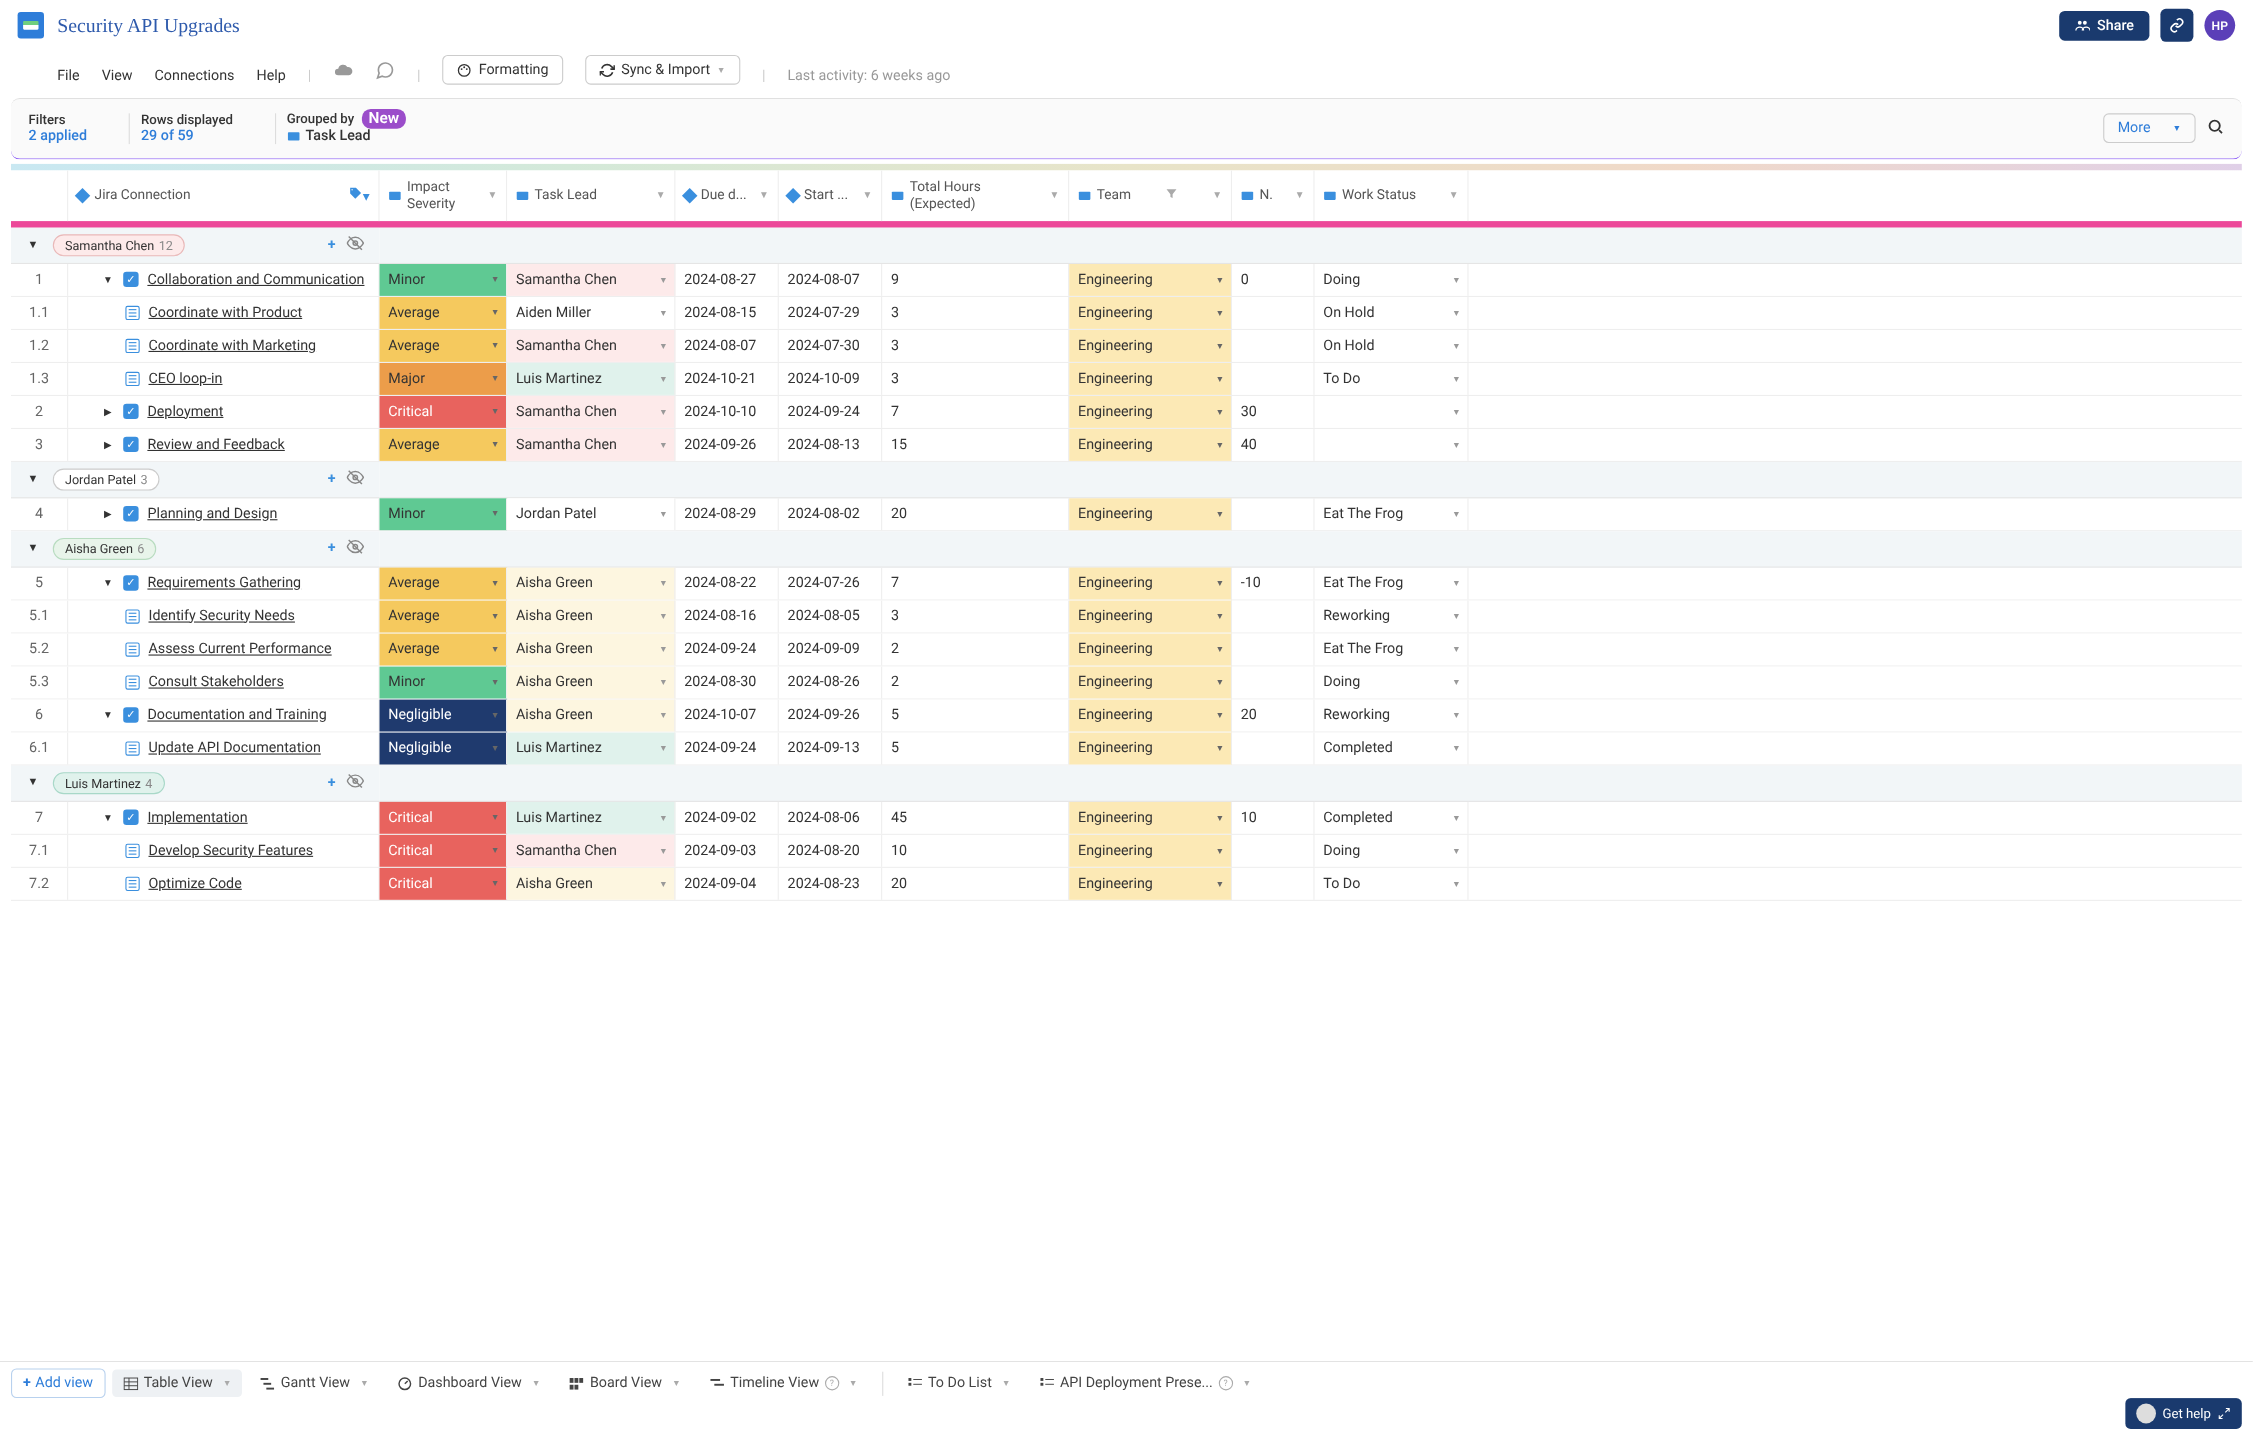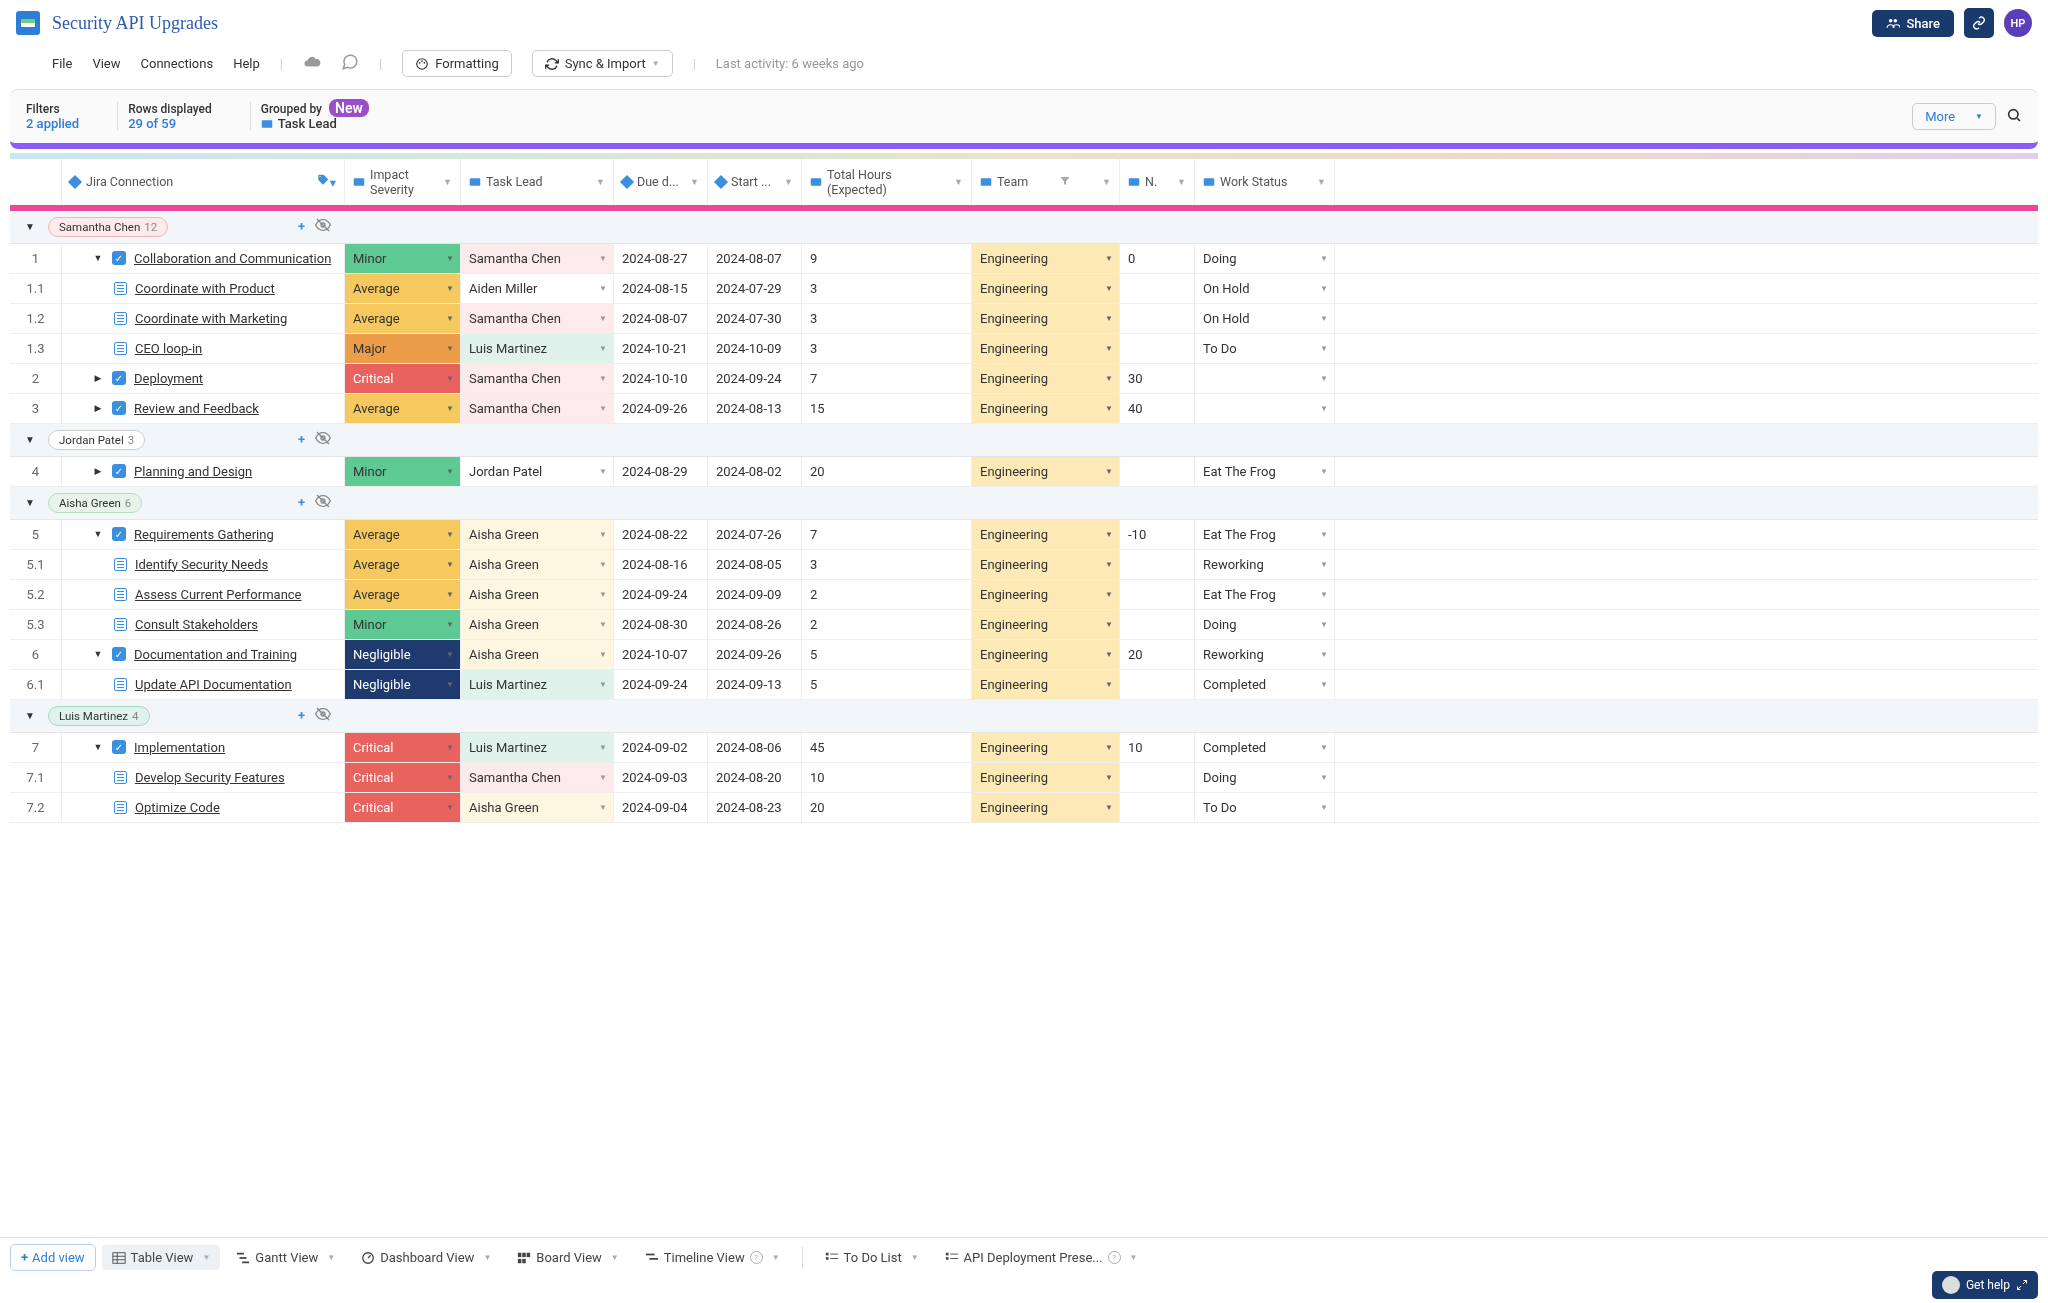--- a/index.html
+++ b/index.html
@@ -5,28 +5,28 @@
 * { box-sizing: border-box; margin: 0; padding: 0; }
 body { font-family: -apple-system, BlinkMacSystemFont, "Segoe UI", Roboto, sans-serif; font-size: 13px; color: #333; background: #fff; overflow-x: hidden; }
 .topbar { display: flex; align-items: center; padding: 8px 16px; gap: 12px; }
 .logo { width: 24px; height: 24px; background: #2e7dd9; border-radius: 3px; display: inline-flex; align-items: center; justify-content: center; }
 .logo-inner { width: 14px; height: 8px; background: linear-gradient(to bottom, #6fcf7f 50%, #fff 50%); border-radius: 1px; }
 .title { color: #2e5aac; font-size: 18px; font-weight: 500; font-family: Liberation Serif, serif; }
 .topbar-right { margin-left: auto; display: flex; gap: 10px; align-items: center; }
 .share-btn { background: #1a3a6e; color: #fff; padding: 6px 14px; border-radius: 5px; display: flex; align-items: center; gap: 6px; font-weight: 500; cursor: pointer; }
 .icon-btn { width: 30px; height: 30px; background: #1a3a6e; color: #fff; border-radius: 5px; display: flex; align-items: center; justify-content: center; cursor: pointer; }
 .avatar { width: 28px; height: 28px; border-radius: 50%; background: #5b3fb8; color: #fff; display: flex; align-items: center; justify-content: center; font-size: 11px; font-weight: 600; }
-.menubar { display: flex; align-items: center; padding: 4px 16px 8px 52px; gap: 20px; font-size: 13px; color: #333; }
+.menubar { display: flex; align-items: flex-end; padding: 4px 16px 8px 52px; gap: 20px; font-size: 13px; color: #333; }
 .menu-item { cursor: pointer; }
 .menu-sep { color: #ccc; }
 .cloud-icon, .chat-icon { color: #999; cursor: pointer; }
 .fmt-btn, .sync-btn { border: 1px solid #ccc; border-radius: 5px; padding: 5px 12px; display: flex; align-items: center; gap: 6px; cursor: pointer; background: #fff; }
 .last-activity { color: #999; font-size: 13px; }
 .last-activity .when { color: #999; }
-.filterbar { display: flex; align-items: center; padding: 10px 16px; border-top: 1px solid #e0e0e0; border-bottom: 6px solid #8b5cf6; background: #fafafa; border-radius: 8px; margin: 4px 10px; }
+.filterbar { display: flex; align-items: center; padding: 10px 16px; border-top: 1px solid #e0e0e0; border-bottom: 1px solid #8b5cf6; background: #fafafa; border-radius: 8px; margin: 4px 10px; }
 .filter-group { margin-right: 28px; }
 .filter-label { font-size: 12px; color: #333; font-weight: 500; display: block; }
 .filter-value { font-size: 13px; color: #2e7dd9; font-weight: 500; }
 .filter-value.black { color: #333; }
 .new-badge { background: #9b4dca; color: #fff; font-size: 14px; padding: 1px 6px; border-radius: 8px; margin-left: 4px; font-weight: 600; }
 .tasklead-chip { display: inline-flex; align-items: center; gap: 5px; color: #333; }
 .icon-tiny { width: 12px; height: 12px; display: inline-block; }
 .filter-sep { width: 1px; height: 28px; background: #ddd; margin: 0 10px; }
 .more-btn { margin-left: auto; border: 1px solid #ccc; border-radius: 5px; padding: 5px 12px; color: #2e7dd9; font-weight: 400; cursor: pointer; display: flex; align-items: center; gap: 20px; }
 .search-icon { margin-left: 10px; cursor: pointer; color: #333; }

